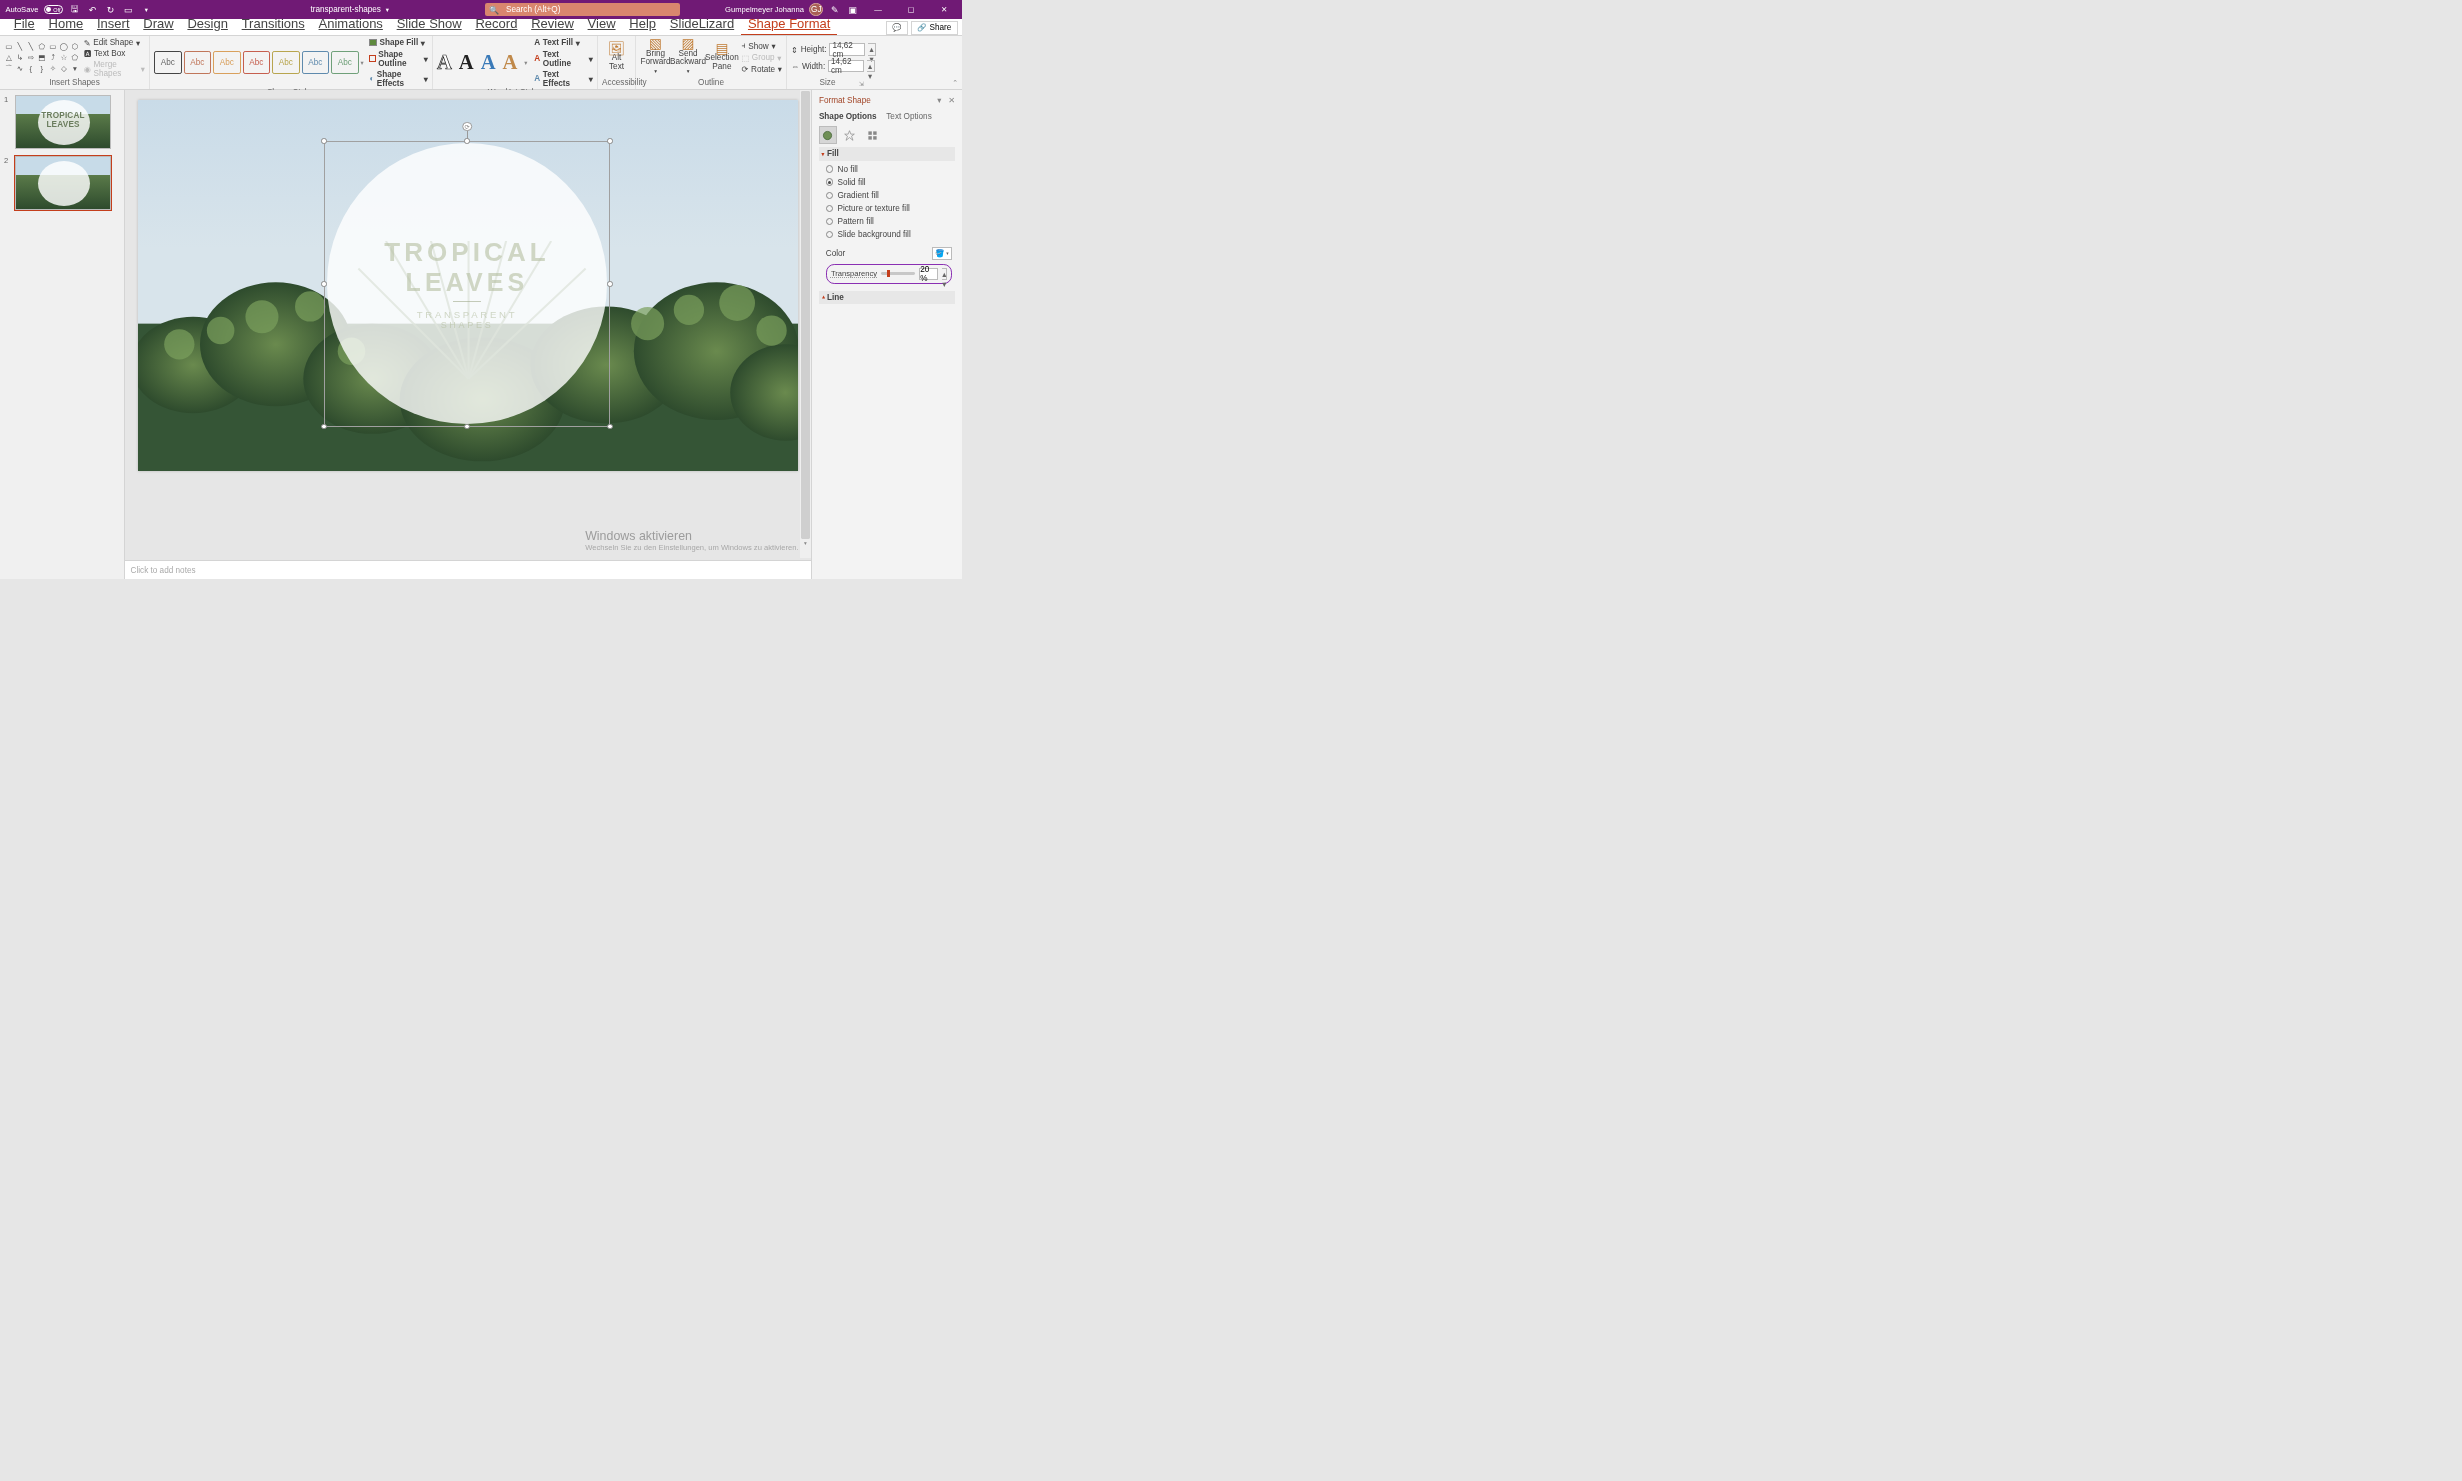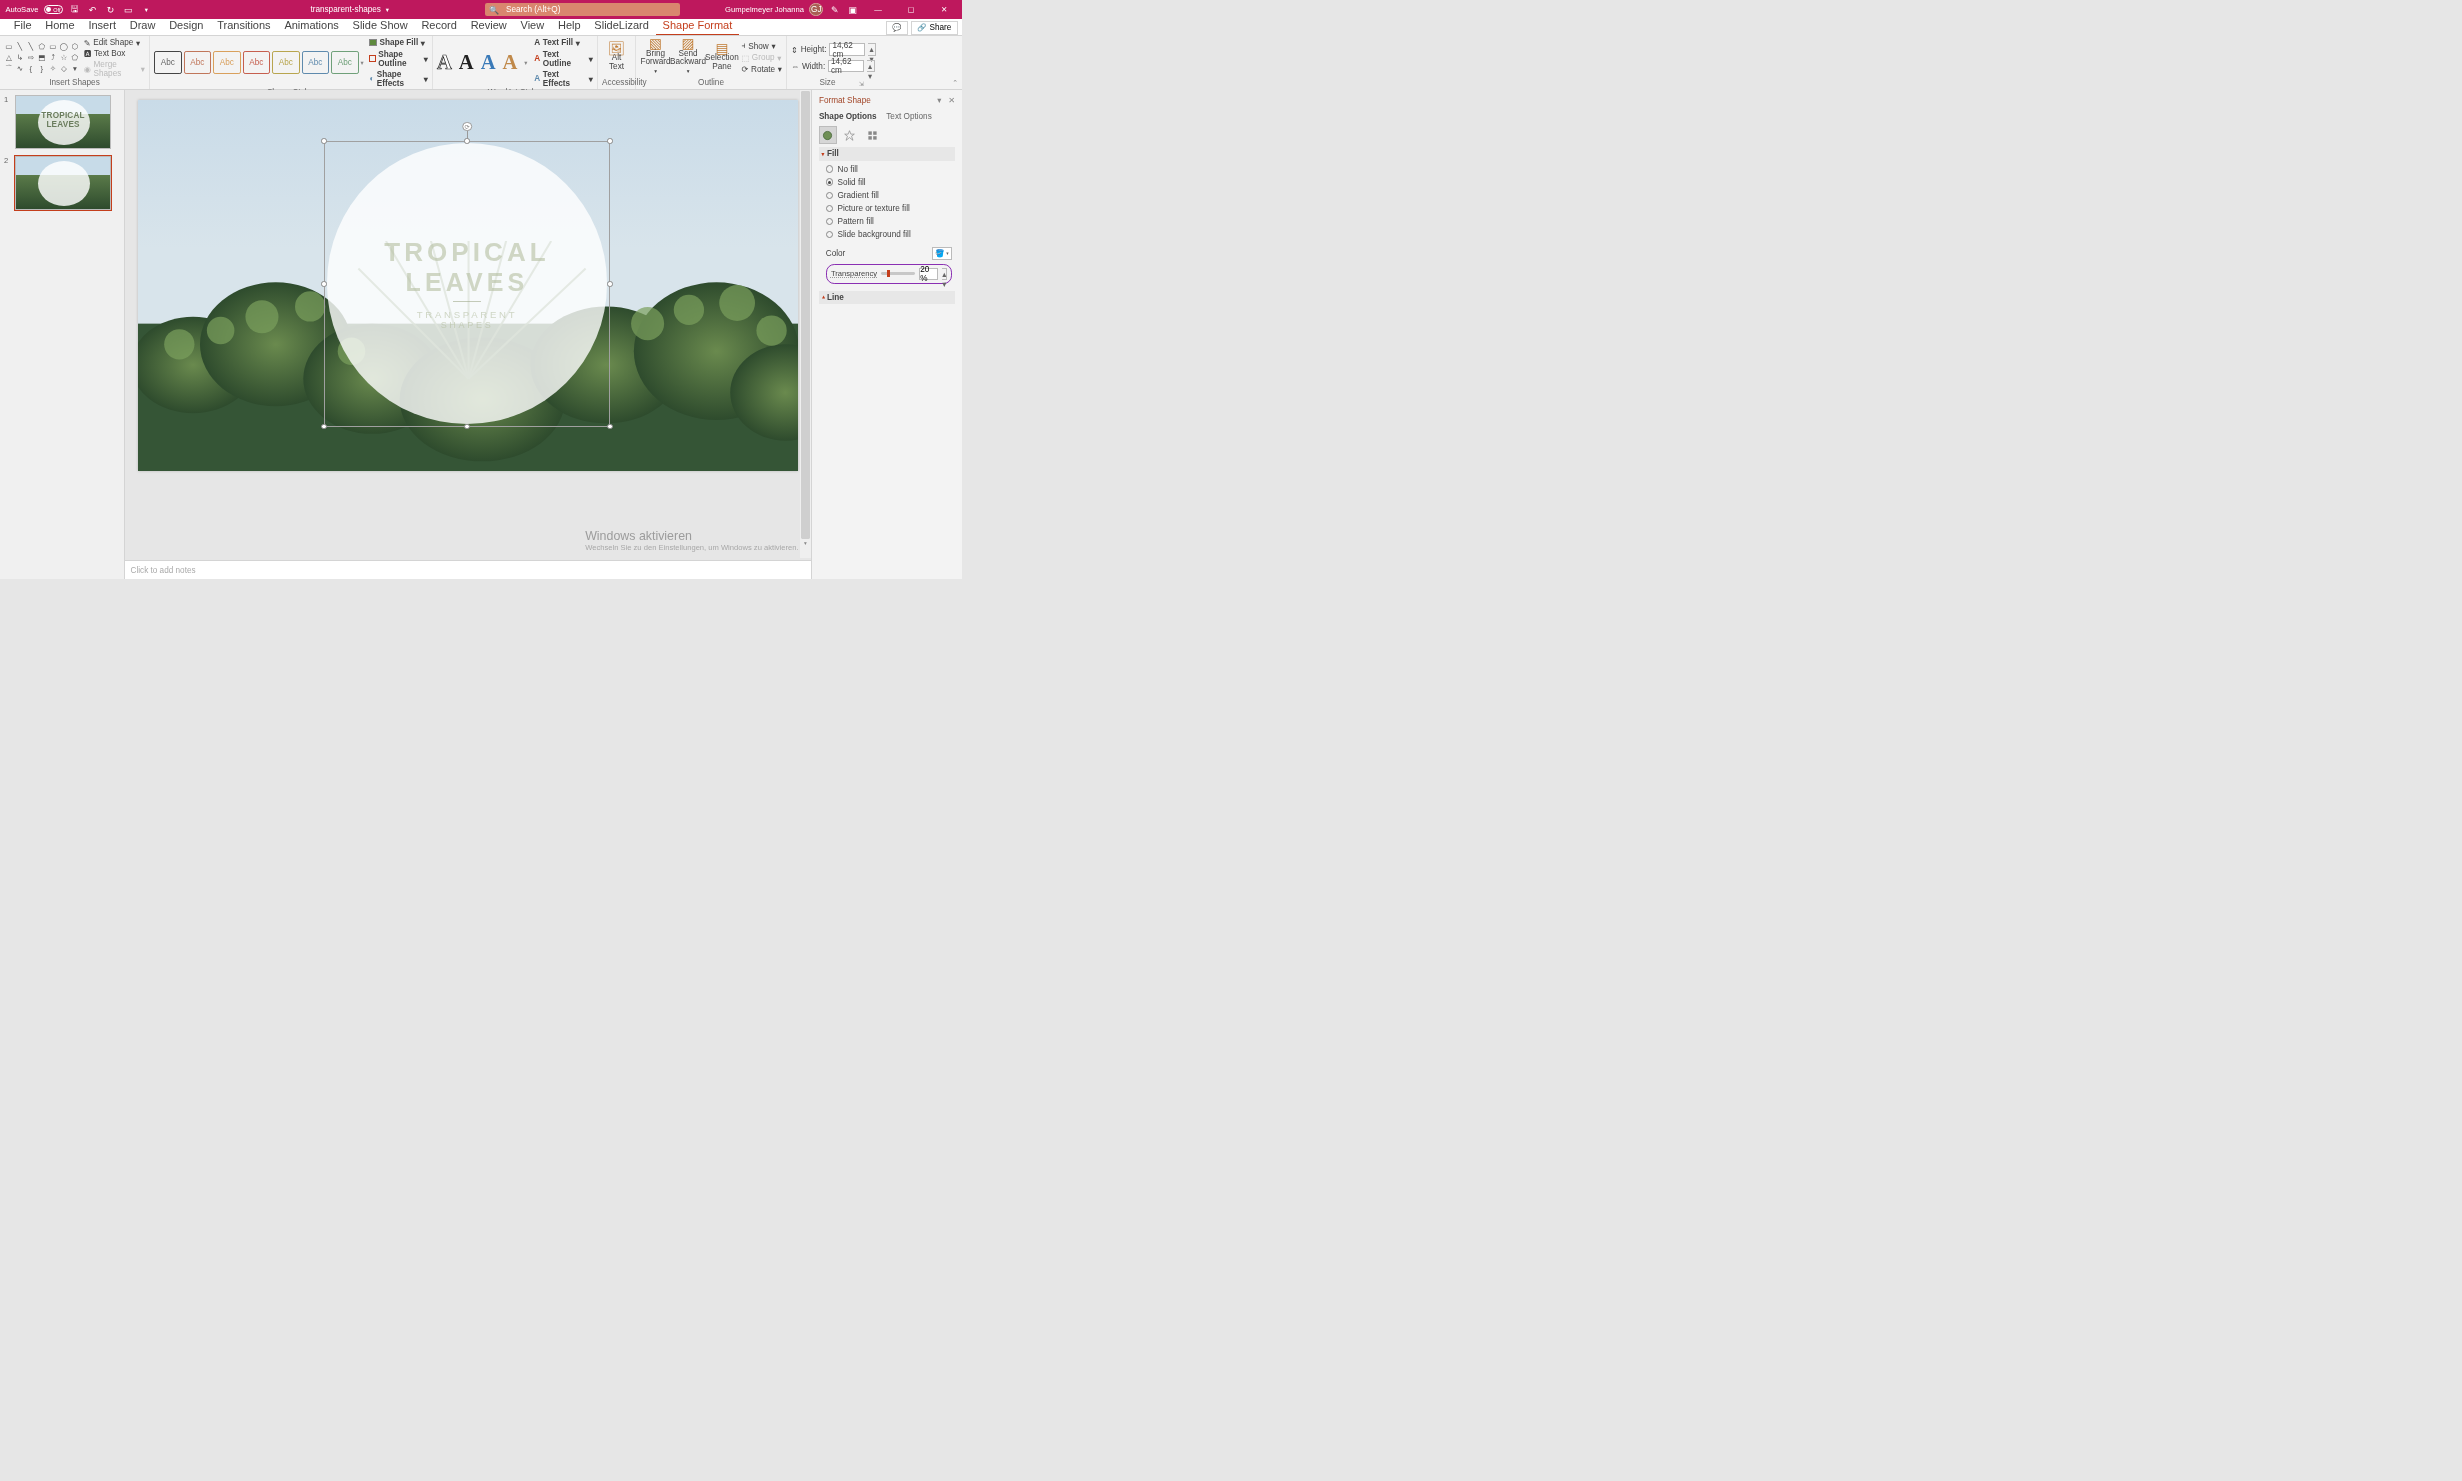--- a/index.html
+++ b/index.html
@@ -1,35 +1,35 @@
 <!DOCTYPE html>
 <html><head>
 <meta charset="utf-8">
 <style>
 * { box-sizing: border-box; margin: 0; padding: 0; font-family: "Segoe UI", Arial, sans-serif; font-size: 8.2px; }
 body { width: 962px; height: 579px; overflow: hidden; background: #e6e6e6; display: flex; flex-direction: column; }
 
 
-.titlebar { height: 19px; background: #be185d; display: flex; align-items: center; color: #fff; font-size: 7.6px; }
+.titlebar { height: 19px; background: #701a75; display: flex; align-items: center; color: #fff; font-size: 7.6px; }
 .titlebar .left { display:flex; align-items:center; gap:5.5px; padding-left:5.5px; }
 .autosave-label { font-size:7.6px; }
 .autosave-toggle { width:19px; height:9px; border:0.7px solid #fff; border-radius:4.8px; display:flex; align-items:center; padding:0 1.4px; }
 .autosave-toggle .knob { width:4.8px; height:4.8px; border-radius:50%; background:#fff; }
 .title-icon { width:12.4px; text-align:center; font-size:9px; cursor:pointer; }
 .titlebar .filename { margin-left: 158px; font-size:7.6px; }
 .titlebar .dropdown-caret { font-size:6.2px; margin-left:2.7px; }
 .searchbox { margin-left:96px; background:#d9866e; height:13.7px; width:195px; border-radius:2.1px; display:flex; align-items:center; padding-left:4.1px; color:#fff; font-size:7.6px; }
 .searchbox .mag { margin-right:6.9px; font-size:8.2px; }
 .titlebar .right { margin-left:auto; display:flex; align-items:center; gap:5.5px; padding-right:4.1px; }
 .user-avatar { width:13.7px; height:13.7px; border-radius:50%; background:#a85f54; color:#fff; display:flex; align-items:center; justify-content:center; font-size:6.9px; border:1.4px solid #d7a79b;}
 .winbtn { width:27.5px; height:19px; display:flex; align-items:center; justify-content:center; font-size:7.6px; cursor:pointer;}
 
 
 .ribbon-tabs { height:16.5px; background:#fff; display:flex; align-items:flex-end; padding-left:6.9px; border-bottom:0.7px solid #d4d4d4; }
-.ribbon-tab { padding:2.7px 6.9px 3.4px 6.9px; font-size:11px; color:#444; cursor:pointer; }
+.ribbon-tab { padding:2.7px 6.9px 3.4px 6.9px; font-size:13px; color:#444; cursor:pointer;text-decoration:underline; }
 .ribbon-tab.active { color:#c43e1c; border-bottom:1.4px solid #c43e1c; padding-bottom:2.1px; }
 .ribbon-tab.file { background:transparent; }
 .ribbon-right { margin-left:auto; display:flex; align-items:center; gap:2.7px; padding-right:4.1px;}
 .ribbon-rbtn { border:0.7px solid #d4d4d4; padding:1.4px 5.5px; font-size:7.6px; cursor:pointer; display:flex; align-items:center; gap:2.7px;}
 
 
 .ribbon-body { height:54px; background:#f3f3f3; border-bottom:0.7px solid #d4d4d4; display:flex; position:relative;}
 .ribbon-group { border-right:0.7px solid #e1e1e1; padding:2.1px 4.1px 0 4.1px; display:flex; flex-direction:column; height:100%; }
 .ribbon-group .content { flex:1; display:flex; align-items:center; }
 .ribbon-group .glabel { text-align:center; font-size:6.9px; color:#666; padding-bottom:1.4px; position:relative;}

